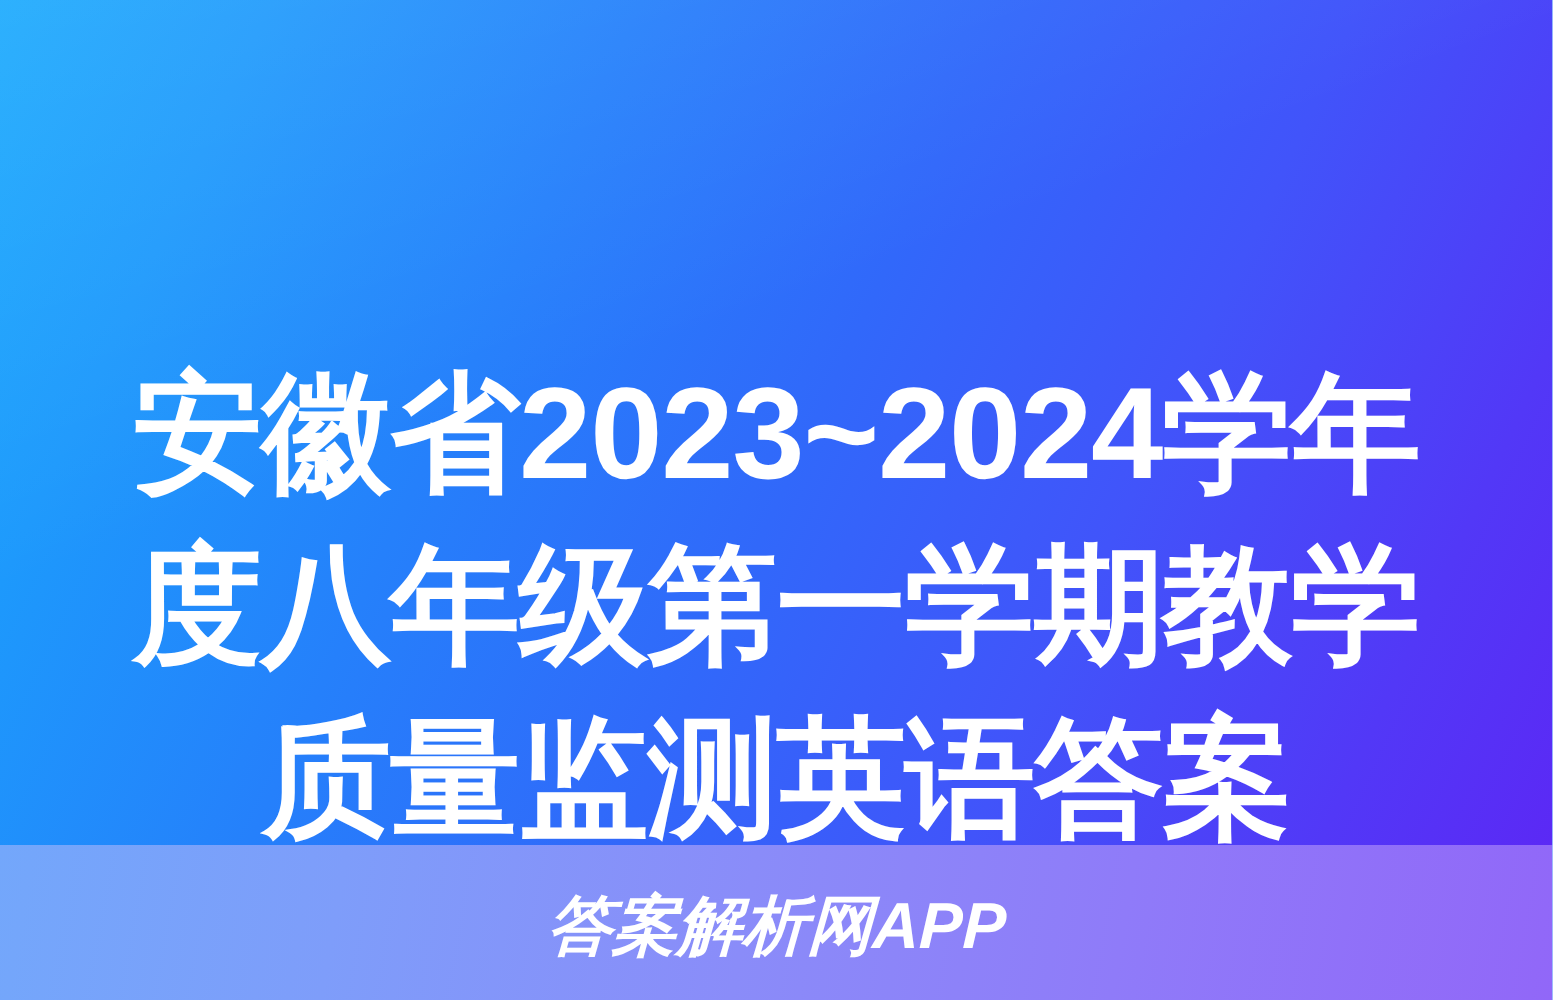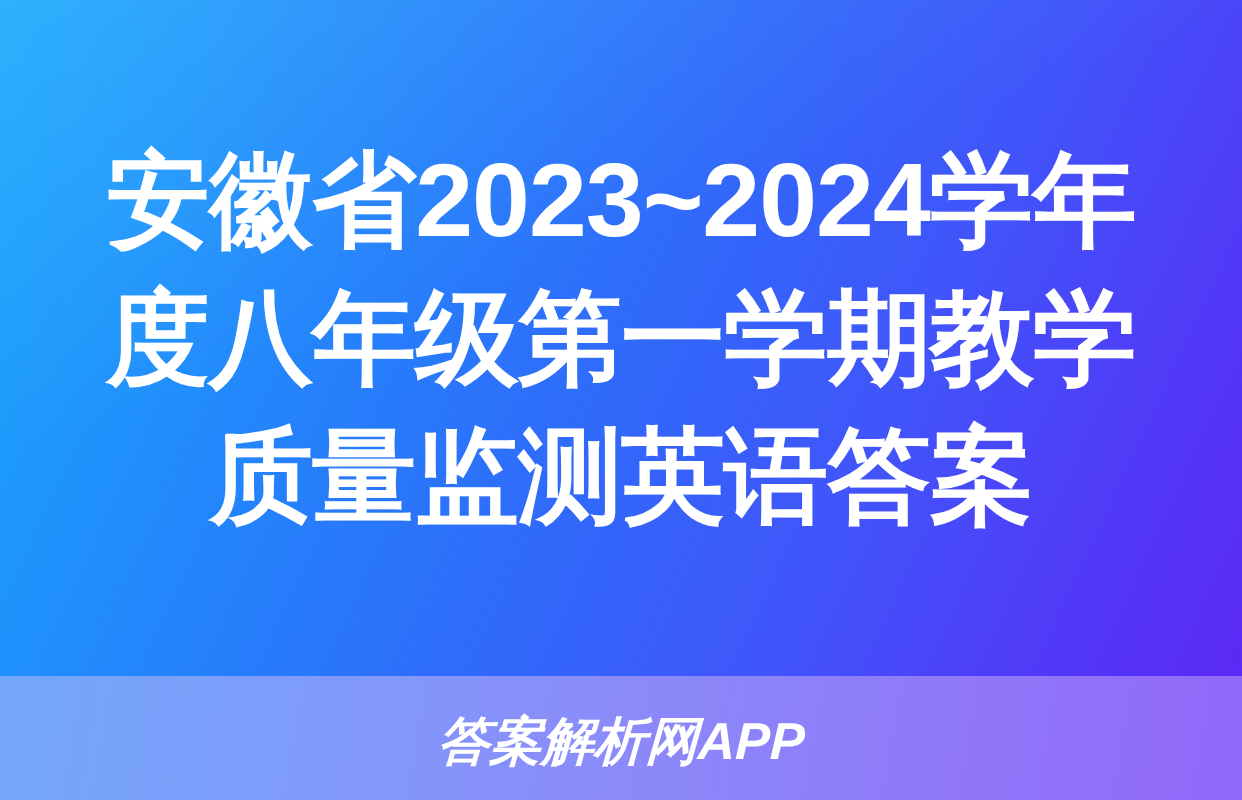--- a/index.html
+++ b/index.html
@@ -47,25 +47,25 @@
         rgba(255,255,255,0.10) 0%,
         rgba(255,255,255,0.00) 42%,
         rgba(255,255,255,0.00) 100%);
     pointer-events: none;
   }
 
   
   .title-wrap {
     position: absolute;
     left: 0;
-    top: 0;
+    top: 16px;
     width: 1242px;
     height: 676px;
     display: flex;
-    align-items: center;
+    align-items: flex-end;
     justify-content: center;
     z-index: 2;
   }
 
   .title {
     width: 1070px;
     text-align: center;
     color: #ffffff;
     font-weight: 700;
     font-size: 104px;

